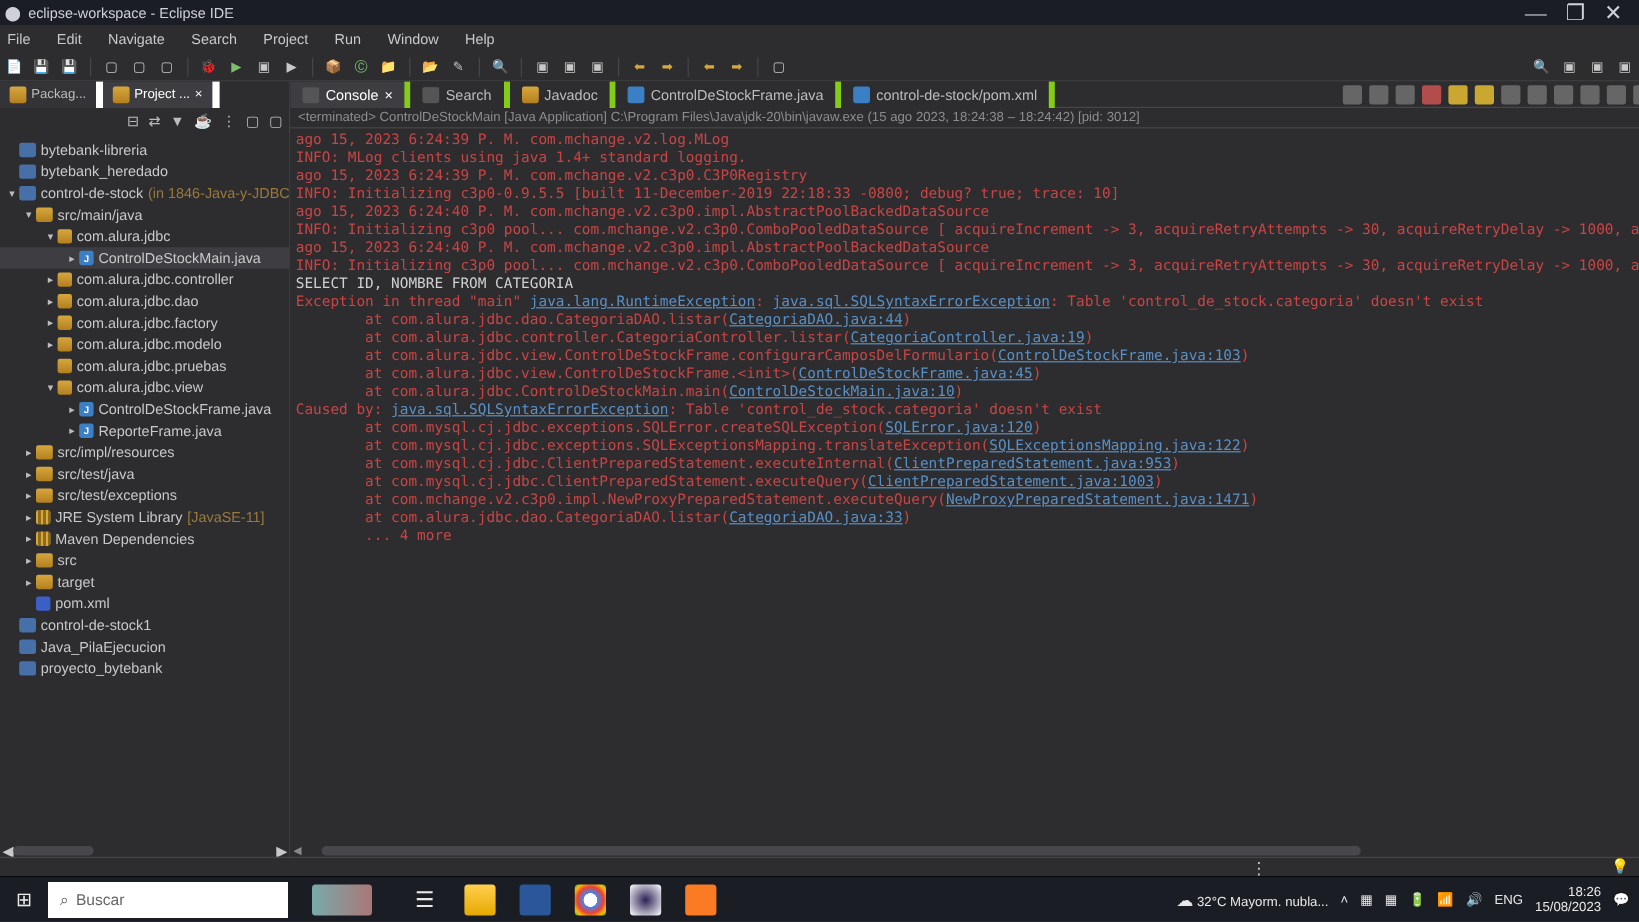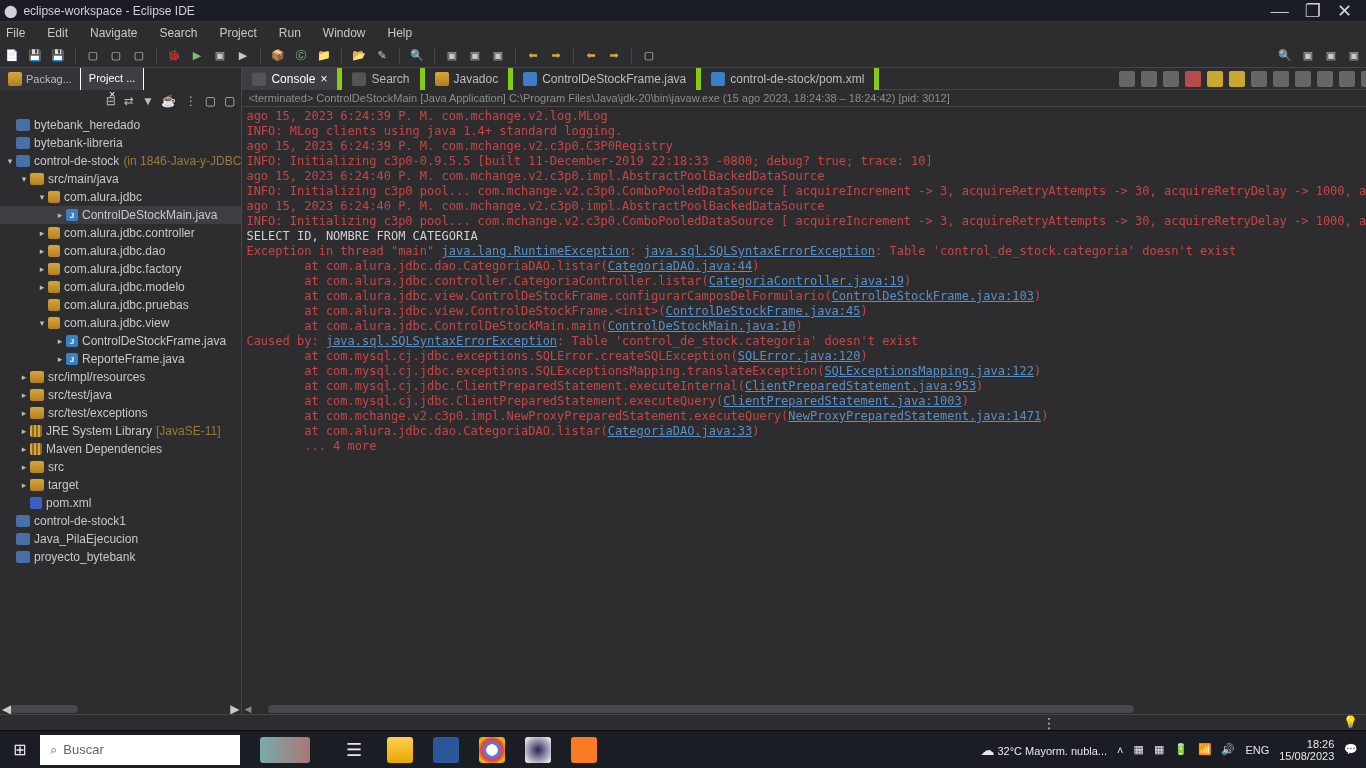--- a/index.html
+++ b/index.html
@@ -55,24 +55,24 @@
 .sidebar {
   width: 245px;
   background: #2d2d30;
   border-right: 1px solid #464646;
   display: flex; flex-direction: column;
 }
 .side-tabs { display: flex; height: 22px; background: #2d2d30; font-size:11px;}
 .side-tab {
   display: flex; align-items: center; gap: 4px;
   padding: 0 8px; background: #343438;
-  border-right: 1px solid #ffffff;
+  border-right: 6px solid #ffffff;
   color: #bcbcbc;
 }
-.side-tab.active { background: #3e3e42; color: #fff; flex-direction: column;}
+.side-tab.active { background: #3e3e42; color: #fff;}
 .side-tab .icon { width:14px; height:14px; display:inline-block;
   background: linear-gradient(to bottom,#d6a73d,#b37f1f);
   border-radius:2px; }
 .side-tools { height: 22px; display:flex; justify-content:flex-end; align-items:center; gap:8px; padding:0 6px;}
 .side-tools span { font-size:12px; color:#bcbcbc; }
 
 .tree {
   padding: 4px 0;
   font-size:12px;
   overflow: auto;
@@ -268,26 +268,26 @@
       <span>☕</span>
       <span>⋮</span>
       <span>▢</span>
       <span>▢</span>
     </div>
 
     <div class="tree">
       <div class="tree-node l0">
           <span class="twisty"></span>
           <span class="proj-ico"></span>
+          <span class="lbl">bytebank-libreria</span>
+        </div>
+      <div class="tree-node l0">
+          <span class="twisty"></span>
+          <span class="proj-ico"></span>
           <span class="lbl">bytebank_heredado</span>
-        </div>
-      <div class="tree-node l0">
-          <span class="twisty"></span>
-          <span class="proj-ico"></span>
-          <span class="lbl">bytebank-libreria</span>
         </div>
       <div class="tree-node l0">
           <span class="twisty">▾</span>
           <span class="proj-ico"></span>
           <span class="lbl">control-de-stock</span>
           <span class="extra-lbl">(in 1846-Java-y-JDBC</span>
         </div>
       <div class="tree-node l1">
           <span class="twisty">▾</span>
           <span class="folder-ico"></span>

